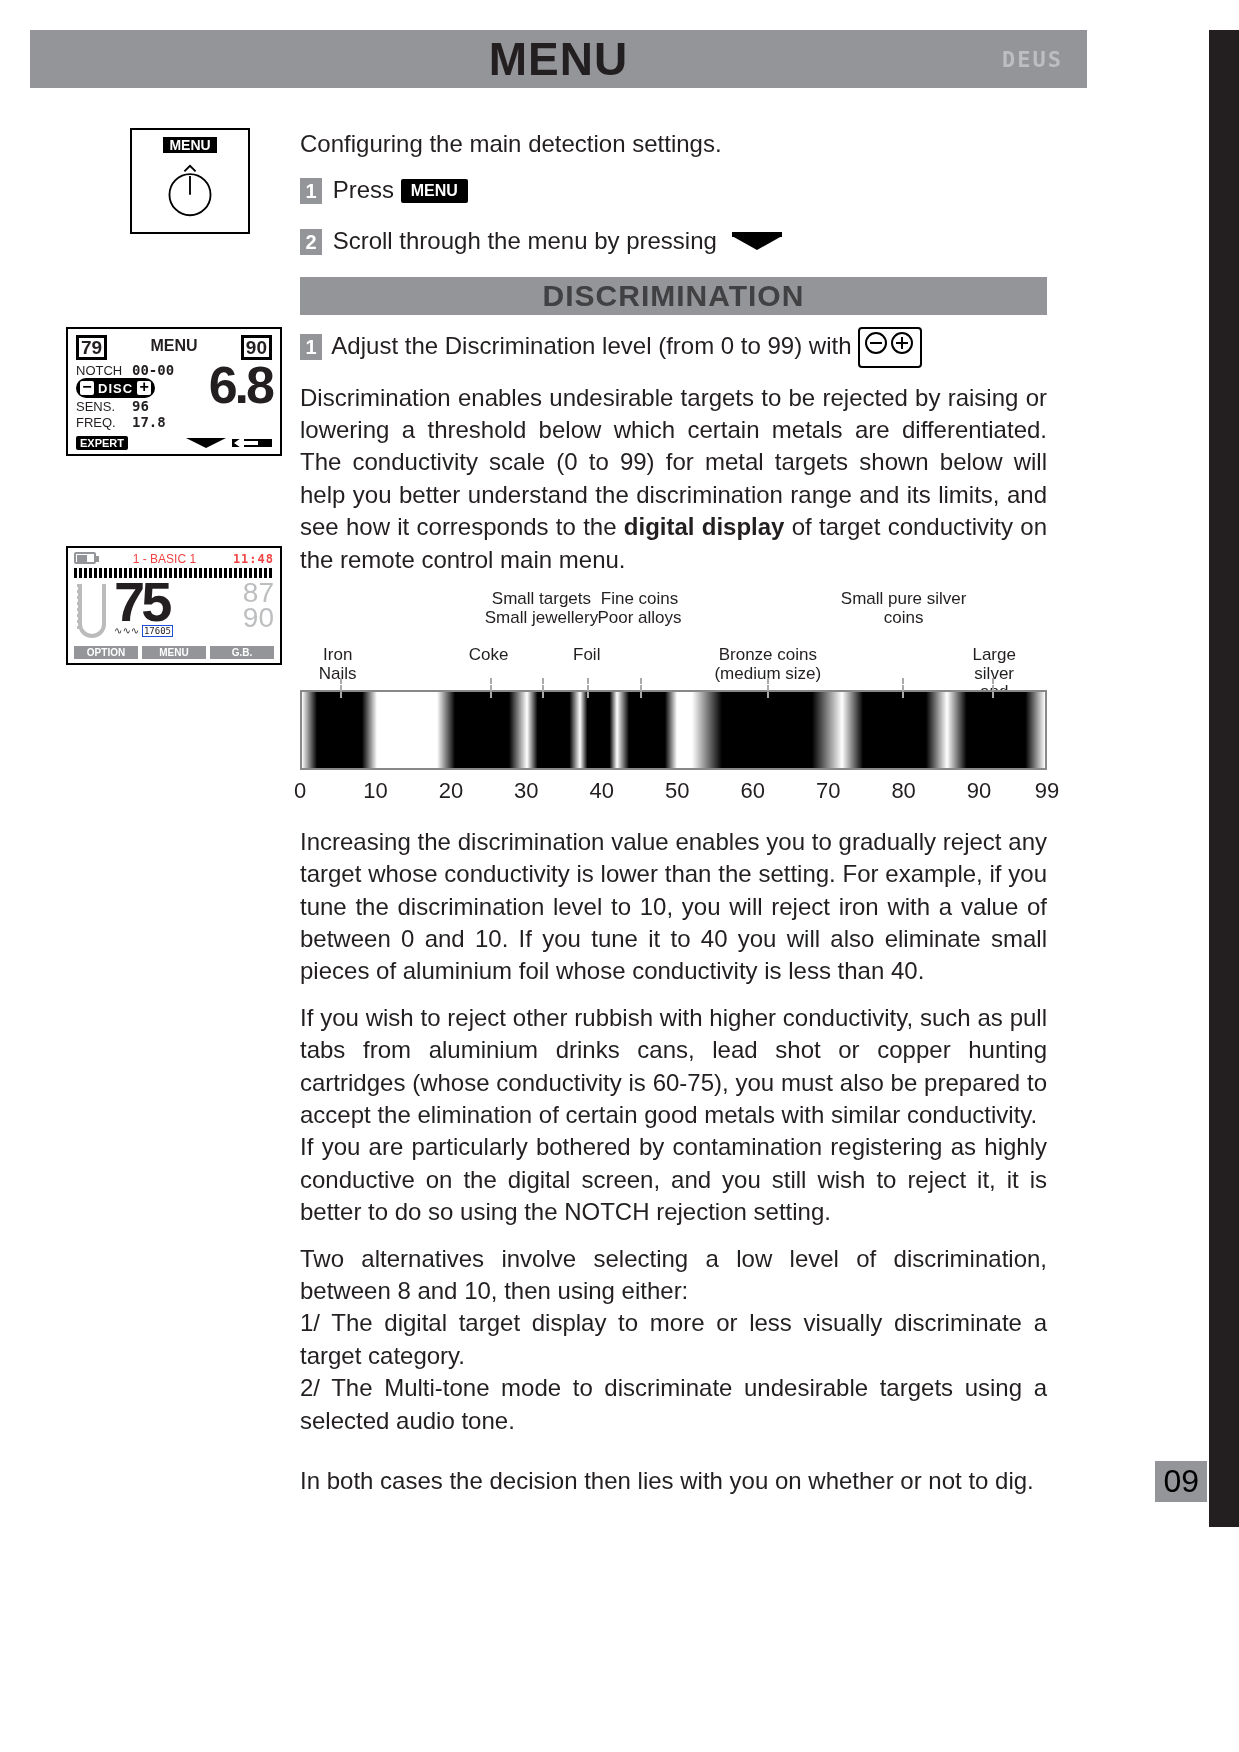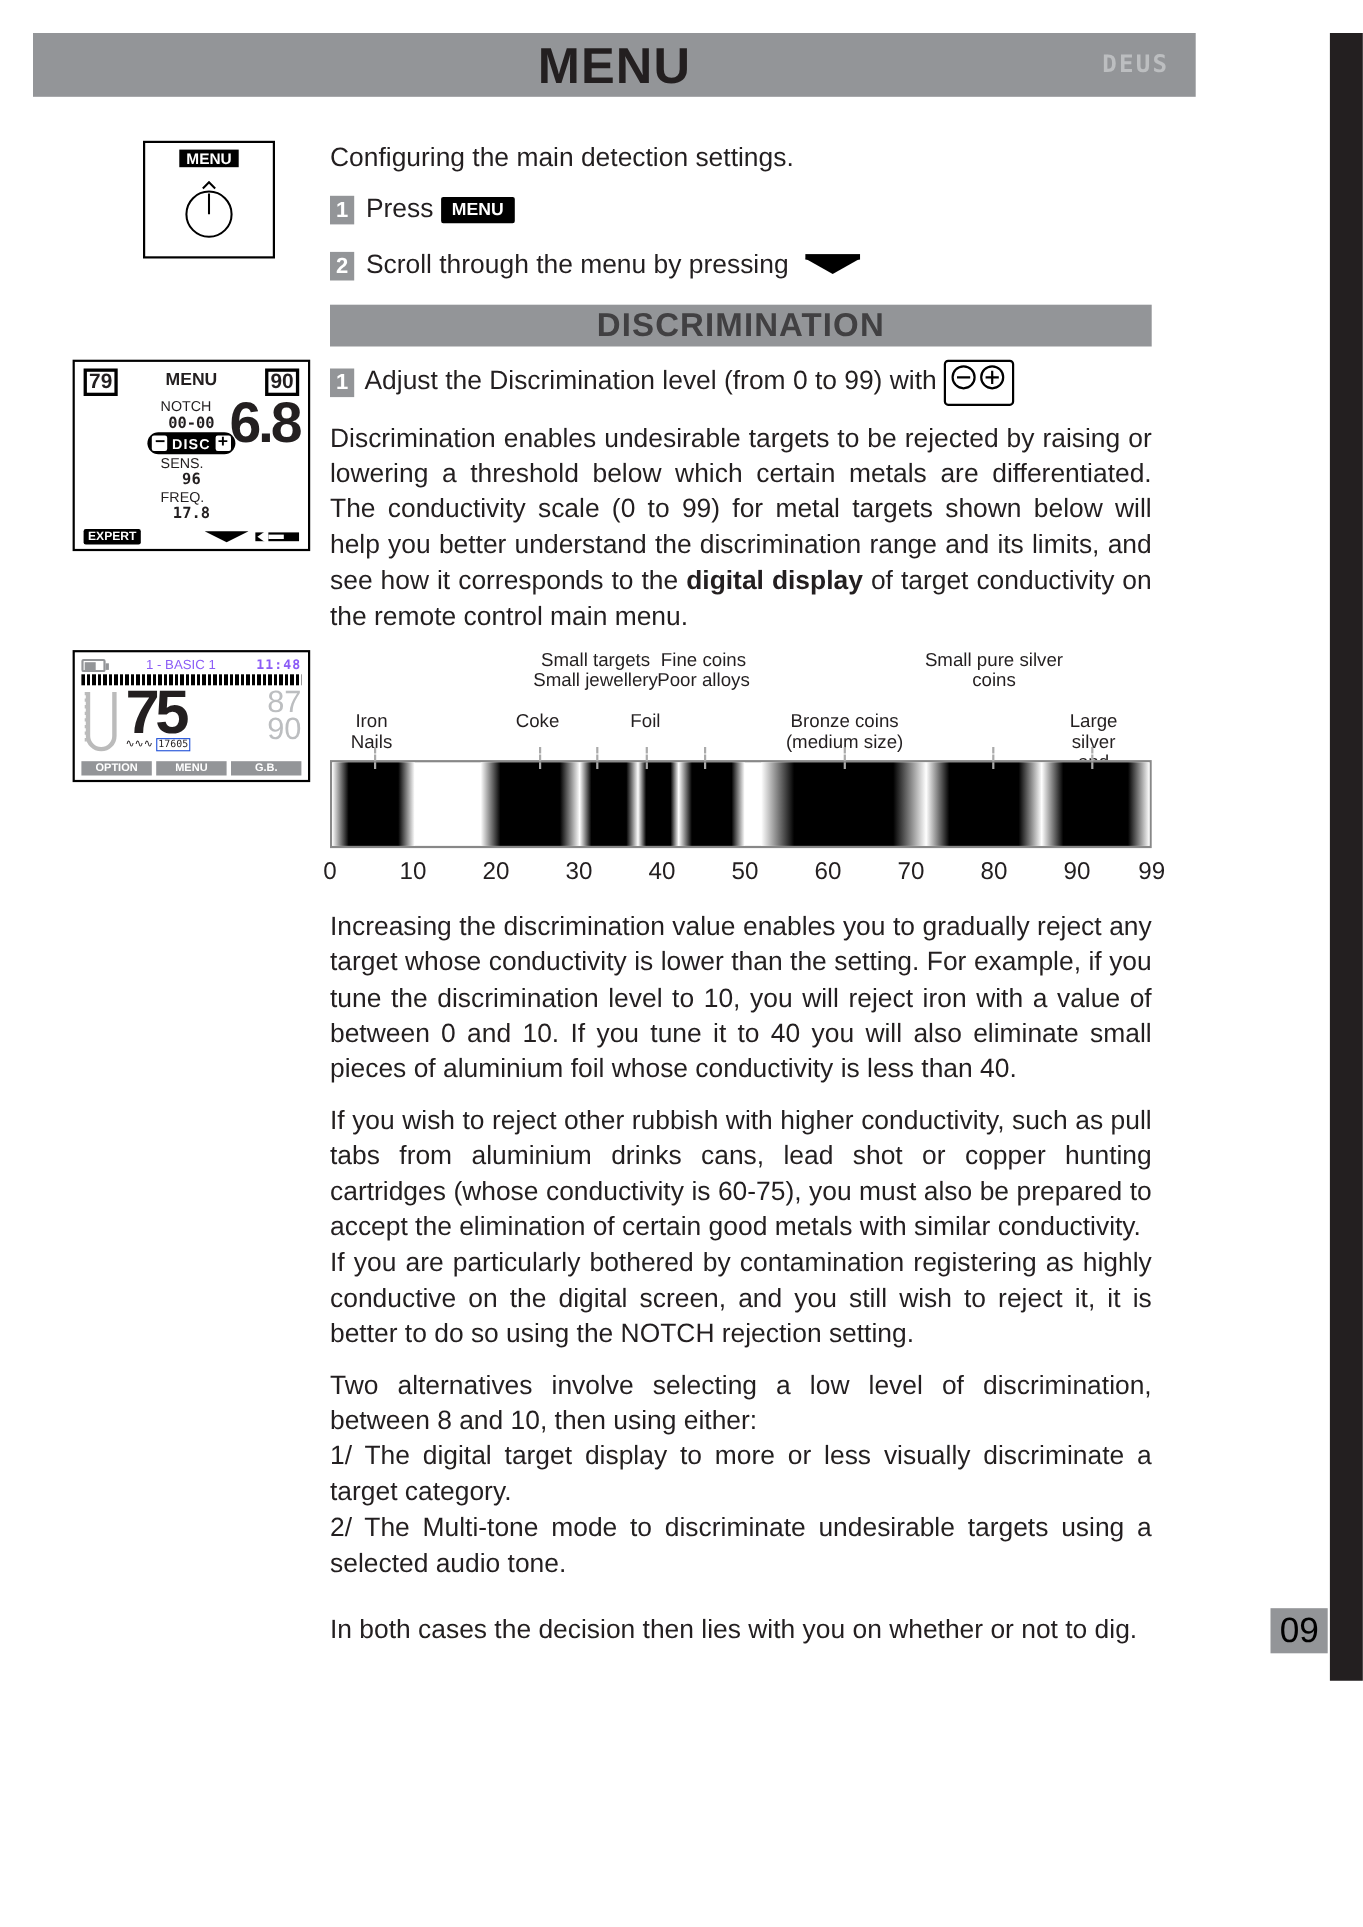--- a/index.html
+++ b/index.html
@@ -148,21 +148,21 @@
     font-family: "Arial Black", sans-serif;
     font-size: 52px;
     font-weight: 900;
     position: absolute;
     right: 8px;
     top: 34px;
     line-height: 0.85;
     letter-spacing: -3px;
   }
   .ds-list { font-size: 13px; margin-top: 2px; }
-  .ds-list .row2 { display: flex; align-items: center; flex-direction: column; }
+  .ds-list .row2 { display: flex; align-items: center; }
   .ds-list .lbl2 { width: 56px; }
   .ds-list .val2 { font-family: monospace; font-weight: bold; font-size: 14px; }
   .disc-pill {
     display: inline-flex; align-items: center;
     background: #000; border-radius: 12px;
     padding: 0 4px; height: 20px;
   }
   .disc-pill .m, .disc-pill .p {
     background: #fff; color: #000; width: 14px; height: 14px;
     font-weight: bold; text-align: center; line-height: 12px; font-size: 16px;
@@ -178,21 +178,21 @@
   .device-screen2 {
     border: 2px solid #000;
     width: 216px;
     margin-left: 36px;
     padding: 4px 6px;
     font-family: Arial, sans-serif;
     position: relative;
     background: #fff;
     margin-top: 90px;
   }
-  .ds2-top { display:flex; align-items:flex-end; font-size:12px; color:#8b5cf6; gap:6px;}
+  .ds2-top { display:flex; align-items:flex-start; font-size:12px; color:#ef4444; gap:6px;}
   .ds2-top .bat { width:22px;height:12px;border:2px solid #939598;border-radius:2px;position:relative;}
   .ds2-top .bat::after{content:"";position:absolute;right:-5px;top:2px;width:3px;height:6px;background:#939598;}
   .ds2-top .bat .f{position:absolute;left:1px;top:1px;width:10px;height:8px;background:#939598;}
   .ds2-top .clock{font-family:monospace;font-weight:bold;letter-spacing:1px;}
   .ds2-bar { height:10px;background:repeating-linear-gradient(90deg,#000 0,#000 3px,#fff 3px,#fff 5px); margin:2px 0;}
   .ds2-main { display:flex; }
   .ds2-left { width:40px; }
   .ds2-big { font-family:"Arial Black",sans-serif; font-size:56px; font-weight:900; line-height:0.8; letter-spacing:-4px;}
   .ds2-right { text-align:right; color:#bcbec0; font-family:"Arial Black",sans-serif;}
   .ds2-right .a{font-size:28px;line-height:0.9;}

